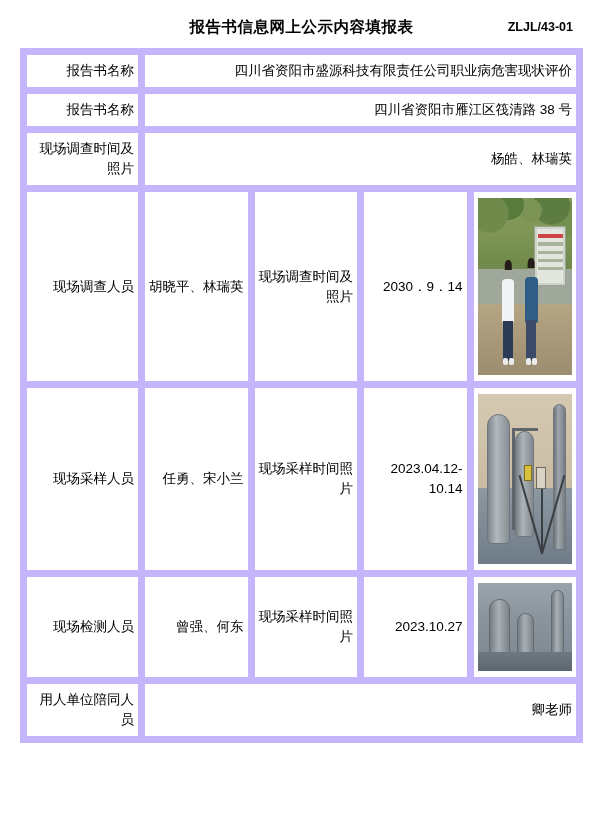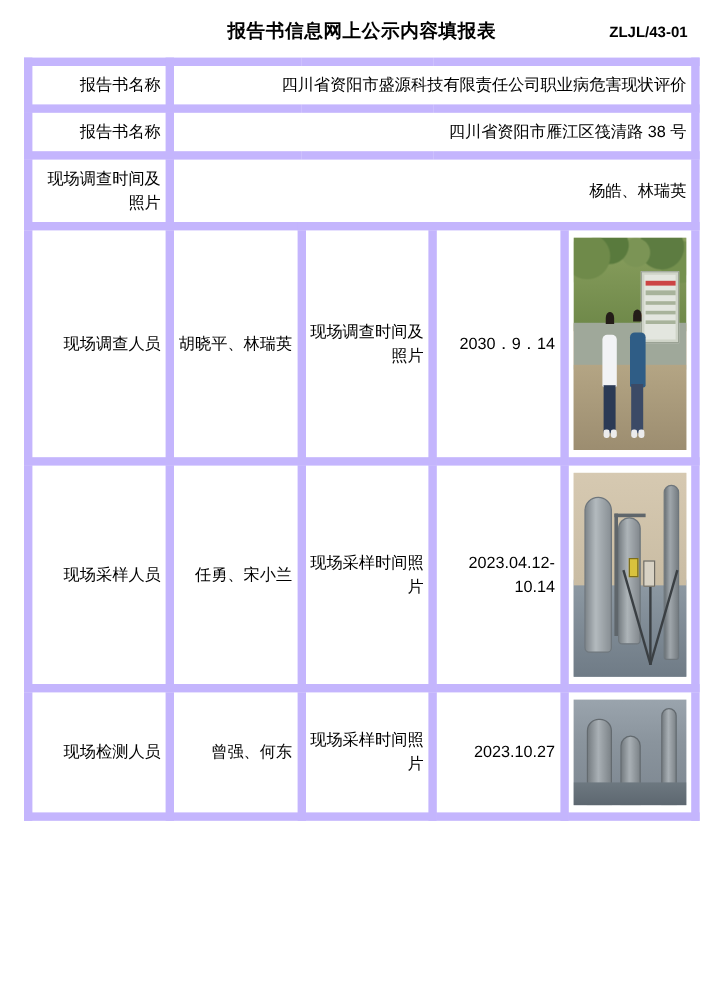--- a/index.html
+++ b/index.html
@@ -325,16 +325,20 @@
         <td class="cell-photo">
           <div class="photo photo3">
             <div class="tank t1"></div>
             <div class="tank t2"></div>
             <div class="tank t3"></div>
             <div class="floor"></div>
           </div>
         </td>
       </tr>
 
+      <tr class="r4">
+        <td class="label tight">用人单位陪同人员</td>
+        <td colspan="4">卿老师</td>
+      </tr>
     </tbody>
   </table>
 
 </div>
 
 </body></html>

